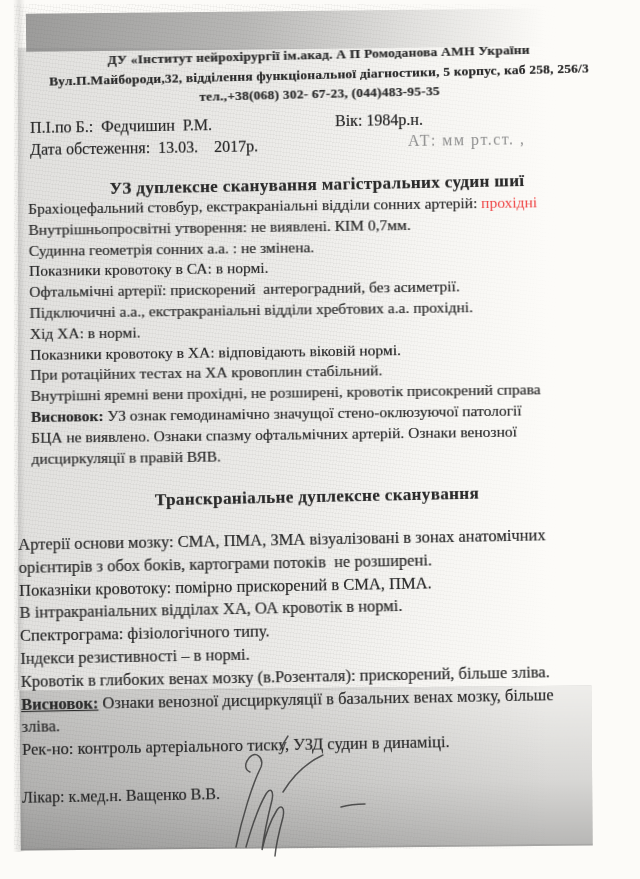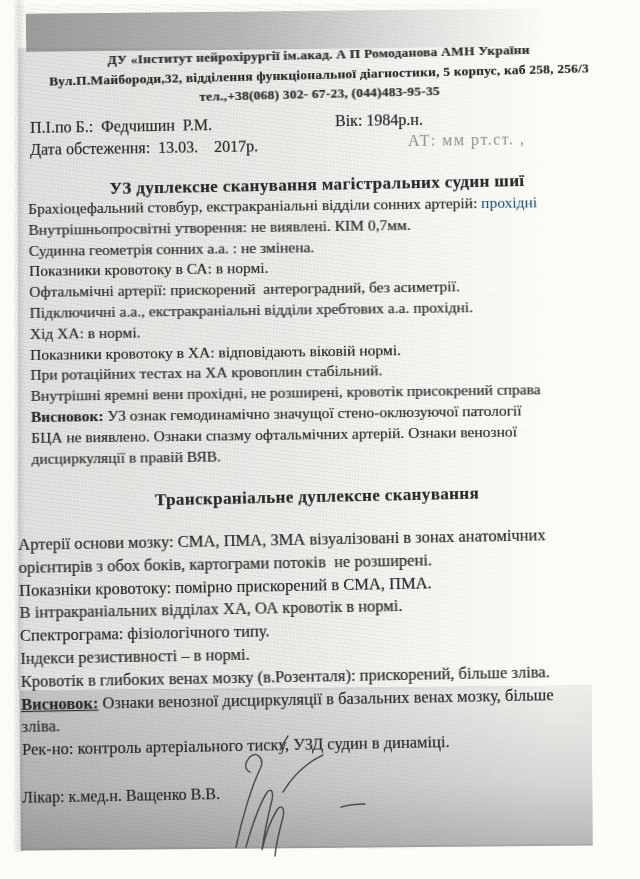--- a/index.html
+++ b/index.html
@@ -61,21 +61,21 @@
   #title-neck  { top:175px; transform:rotate(-1.1deg); }
   #title-trans { top:487px; transform:rotate(-1.2deg); }
   .sec { width:612px; }
   #sec-neck  { left:28px; top:199px; font-size:15.5px; line-height:20.8px;
                transform:rotate(-0.75deg); transform-origin:left top; }
   #sec-trans { left:18px; top:534px; font-size:16.5px; line-height:22.8px;
                transform:rotate(-1.05deg); transform-origin:left top; }
   .line { white-space:pre; }
   .b { font-weight:700; }
   .u { text-decoration:underline; }
-  .faded { color:#0c4a6e; text-shadow:none;text-align:center; }
+  .faded { color:#ef4444; text-shadow:none;text-align:center; }
   #doctor-row { left:22px; top:787px; font-size:16px; transform:rotate(-1.1deg); }
   #signature { position:absolute; left:228px; top:730px; z-index:3; }
 </style>
 </head>
 <body>
 
 <div id="page">
 
   <div id="noise" class="artifact"></div>
   <div id="tint-top" class="artifact"></div>

